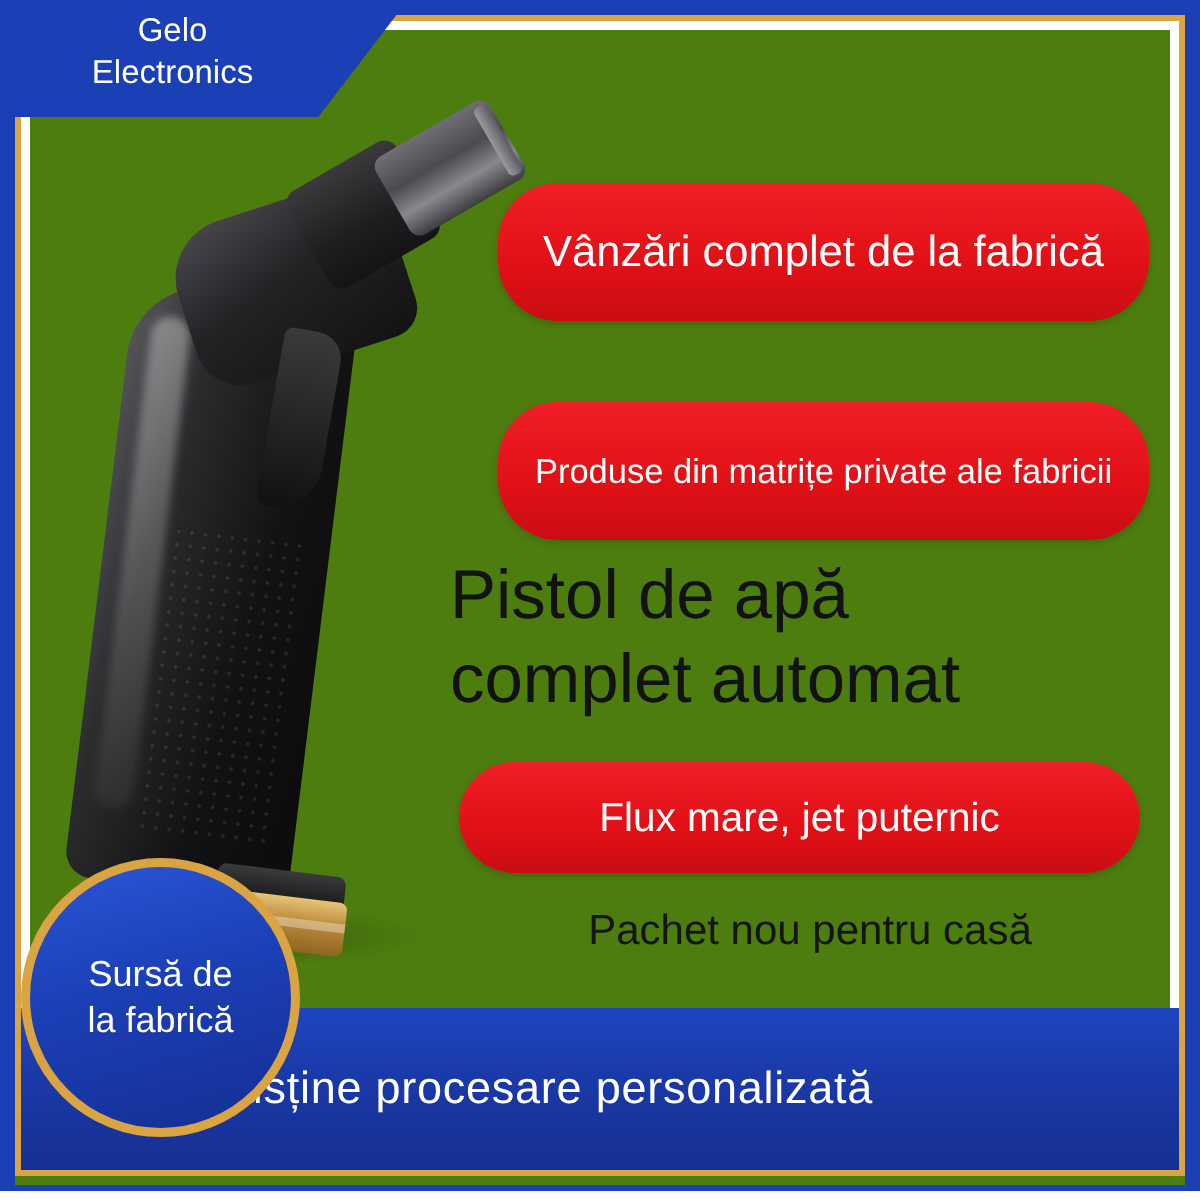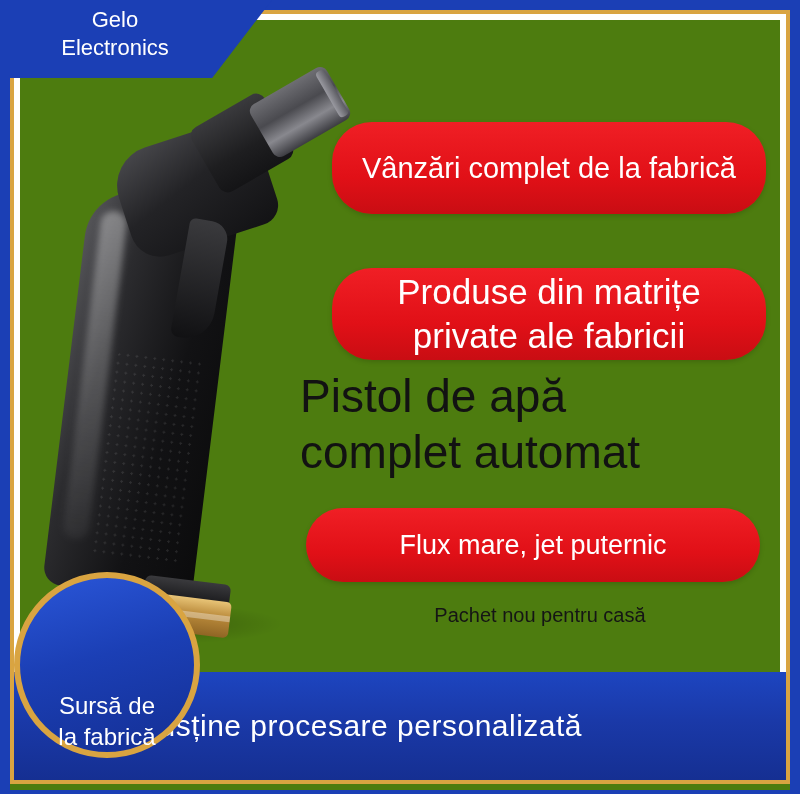--- a/index.html
+++ b/index.html
@@ -231,21 +231,21 @@
   .pill-1 {
     left: 332px; top: 122px;
     width: 434px; height: 92px;
     font-size: 29px;
     line-height: 1.25;
     padding: 0 26px;
   }
   .pill-2 {
     left: 332px; top: 268px;
     width: 434px; height: 92px;
-    font-size: 35px;
+    font-size: 23px;
     line-height: 1.25;
     padding: 0 24px;
   }
   .pill-3 {
     left: 306px; top: 508px;
     width: 454px; height: 74px;
     font-size: 27px;
     padding: 0 20px;
   }
 
@@ -262,36 +262,36 @@
   }
 
   
   .subcaption {
     position: absolute;
     left: 300px;
     top: 604px;
     width: 480px;
     text-align: center;
     color: #151515;
-    font-size: 20px;
+    font-size: 28px;
   }
 
   
   .badge-circle {
     position: absolute;
     left: 14px;
     bottom: 36px;
     width: 186px;
     height: 186px;
     border-radius: 50%;
     background: linear-gradient(165deg,#2a56d8 0%, #1b3fb5 45%, #142f94 100%);
     border: 6px solid #d9a441;
     box-sizing: border-box;
     display: flex;
-    align-items: flex-end;
+    align-items: center;
     justify-content: center;
     text-align: center;
     z-index: 8;
   }
   .badge-text {
     color: #ffffff;
     font-size: 24px;
     line-height: 1.3;
     white-space: pre-line;
   }

